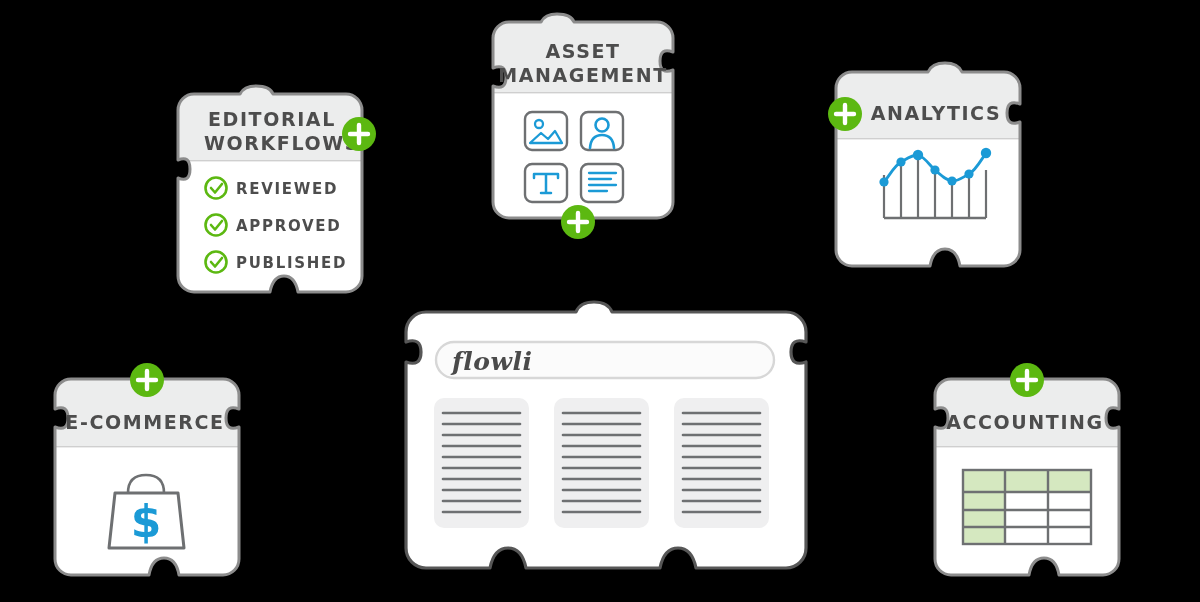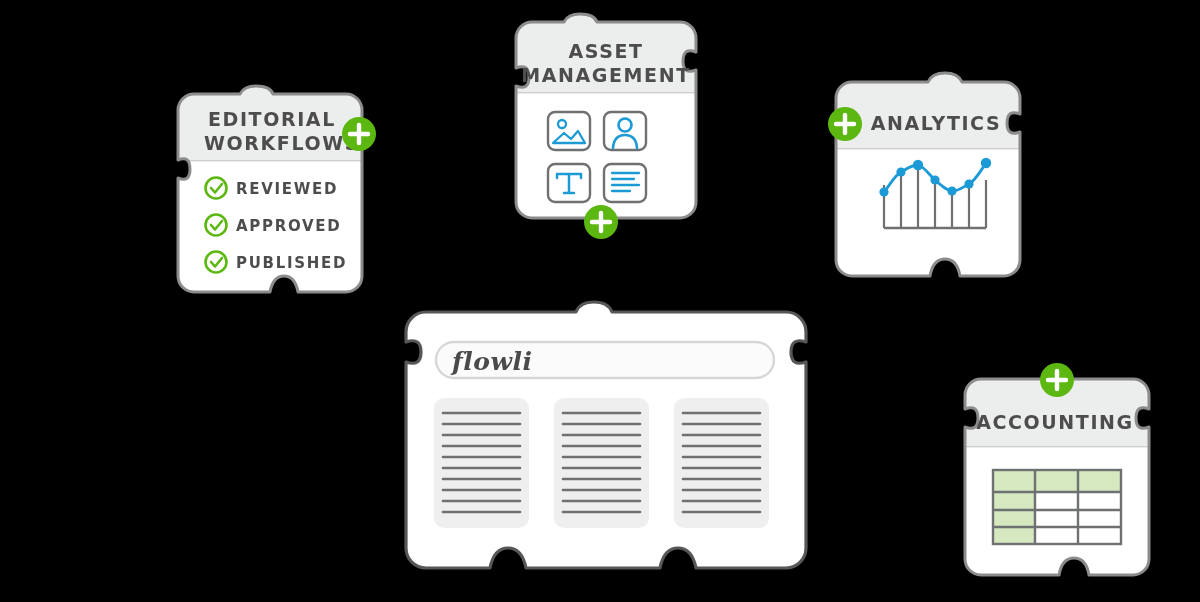--- a/index.html
+++ b/index.html
@@ -75,21 +75,21 @@
         </g>
       </g>
 
       <g class="plus-btn">
         <circle cx="191" cy="50" r="17" fill="#5cb811"></circle>
         <path d="M191,41 V59 M182,50 H200" stroke="#ffffff" stroke-width="4.4" stroke-linecap="round"></path>
       </g>
     </svg>
   </div>
 
-  <div class="card" style="left:506px;top:12px;">
+  <div class="card" style="left:483px;top:12px;">
     <svg width="200" height="228" viewBox="0 0 200 228">
       <defs>
         <clipPath id="clipAm">
           <path d="M26,10 H58 q4,-8 16,-8 q14,0 17,8 H174 a16,16 0 0 1 16,16 V40
                    q-13,-5 -13,9 q0,14 13,9 V190 a16,16 0 0 1 -16,16 H26
                    a16,16 0 0 1 -16,-16 V74 q13,5 13,-9 q0,-14 -13,-9 V26
                    a16,16 0 0 1 16,-16 Z"></path>
         </clipPath>
       </defs>
       <g clip-path="url(#clipAm)">
@@ -126,21 +126,21 @@
         </g>
       </g>
 
       <g class="plus-btn">
         <circle cx="95" cy="210" r="17" fill="#5cb811"></circle>
         <path d="M95,201 V219 M86,210 H104" stroke="#ffffff" stroke-width="4.4" stroke-linecap="round"></path>
       </g>
     </svg>
   </div>
 
-  <div class="card" style="left:826px;top:68px;">
+  <div class="card" style="left:826px;top:58px;">
     <svg width="210" height="228" viewBox="0 0 210 228">
       <defs>
         <clipPath id="clipAn">
           <path d="M26,14 H102 q4,-9 17,-9 q13,0 17,9 H178 a16,16 0 0 1 16,16 V46
                    q-13,-5 -13,9 q0,14 13,9 V192 a16,16 0 0 1 -16,16 H134
                    q-3,-17 -15,-17 q-12,0 -15,17 H26 a16,16 0 0 1 -16,-16 V30
                    a16,16 0 0 1 16,-16 Z"></path>
         </clipPath>
       </defs>
       <g clip-path="url(#clipAn)">
@@ -180,22 +180,56 @@
         </g>
       </g>
 
       <g class="plus-btn">
         <circle cx="19" cy="56" r="17" fill="#5cb811"></circle>
         <path d="M19,47 V65 M10,56 H28" stroke="#ffffff" stroke-width="4.4" stroke-linecap="round"></path>
       </g>
     </svg>
   </div>
 
-
-  <div class="card" style="left:955px;top:365px;">
+  <div class="card" style="left:45px;top:365px;">
+    <svg width="210" height="230" viewBox="0 0 210 230">
+      <defs>
+        <clipPath id="clipEc">
+          <path d="M26,14 H178 a16,16 0 0 1 16,16 V44 q-13,-5 -13,9 q0,14 13,9 V194
+                   a16,16 0 0 1 -16,16 H134 q-3,-17 -15,-17 q-12,0 -15,17 H26
+                   a16,16 0 0 1 -16,-16 V62 q13,5 13,-9 q0,-14 -13,-9 V30
+                   a16,16 0 0 1 16,-16 Z"></path>
+        </clipPath>
+      </defs>
+      <g clip-path="url(#clipEc)">
+        <rect x="0" y="0" width="210" height="230" fill="#ffffff"></rect>
+        <rect x="0" y="0" width="210" height="82" fill="#eceded"></rect>
+        <rect x="0" y="81" width="210" height="1.4" fill="#cfcfcf"></rect>
+      </g>
+      <path d="M26,14 H178 a16,16 0 0 1 16,16 V44 q-13,-5 -13,9 q0,14 13,9 V194
+               a16,16 0 0 1 -16,16 H134 q-3,-17 -15,-17 q-12,0 -15,17 H26
+               a16,16 0 0 1 -16,-16 V62 q13,5 13,-9 q0,-14 -13,-9 V30
+               a16,16 0 0 1 16,-16 Z" fill="none" stroke="#8c8c8c" stroke-width="3" stroke-linejoin="round"></path>
+
+      <text class="title-txt" x="100" y="64" font-size="19" text-anchor="middle">E-Commerce</text>
+
+      <g>
+        <path d="M83,128 q0,-18 18,-18 q18,0 18,18" fill="none" stroke="#6e7072" stroke-width="2.6"></path>
+        <path d="M70,128 H133 l6,55 H64 Z" fill="none" stroke="#6e7072" stroke-width="3" stroke-linejoin="round"></path>
+        <text x="101" y="172" text-anchor="middle" font-size="44" font-weight="700" font-family="'DejaVu Sans','Liberation Sans',sans-serif" fill="#1b9ad6">$</text>
+      </g>
+
+      <g class="plus-btn">
+        <circle cx="102" cy="15" r="17" fill="#5cb811"></circle>
+        <path d="M102,6 V24 M93,15 H111" stroke="#ffffff" stroke-width="4.4" stroke-linecap="round"></path>
+      </g>
+    </svg>
+  </div>
+
+  <div class="card" style="left:925px;top:365px;">
     <svg width="210" height="230" viewBox="0 0 210 230">
       <defs>
         <clipPath id="clipAc">
           <path d="M26,14 H178 a16,16 0 0 1 16,16 V44 q-13,-5 -13,9 q0,14 13,9 V194
                    a16,16 0 0 1 -16,16 H134 q-3,-17 -15,-17 q-12,0 -15,17 H26
                    a16,16 0 0 1 -16,-16 V62 q13,5 13,-9 q0,-14 -13,-9 V30
                    a16,16 0 0 1 16,-16 Z"></path>
         </clipPath>
       </defs>
       <g clip-path="url(#clipAc)">

